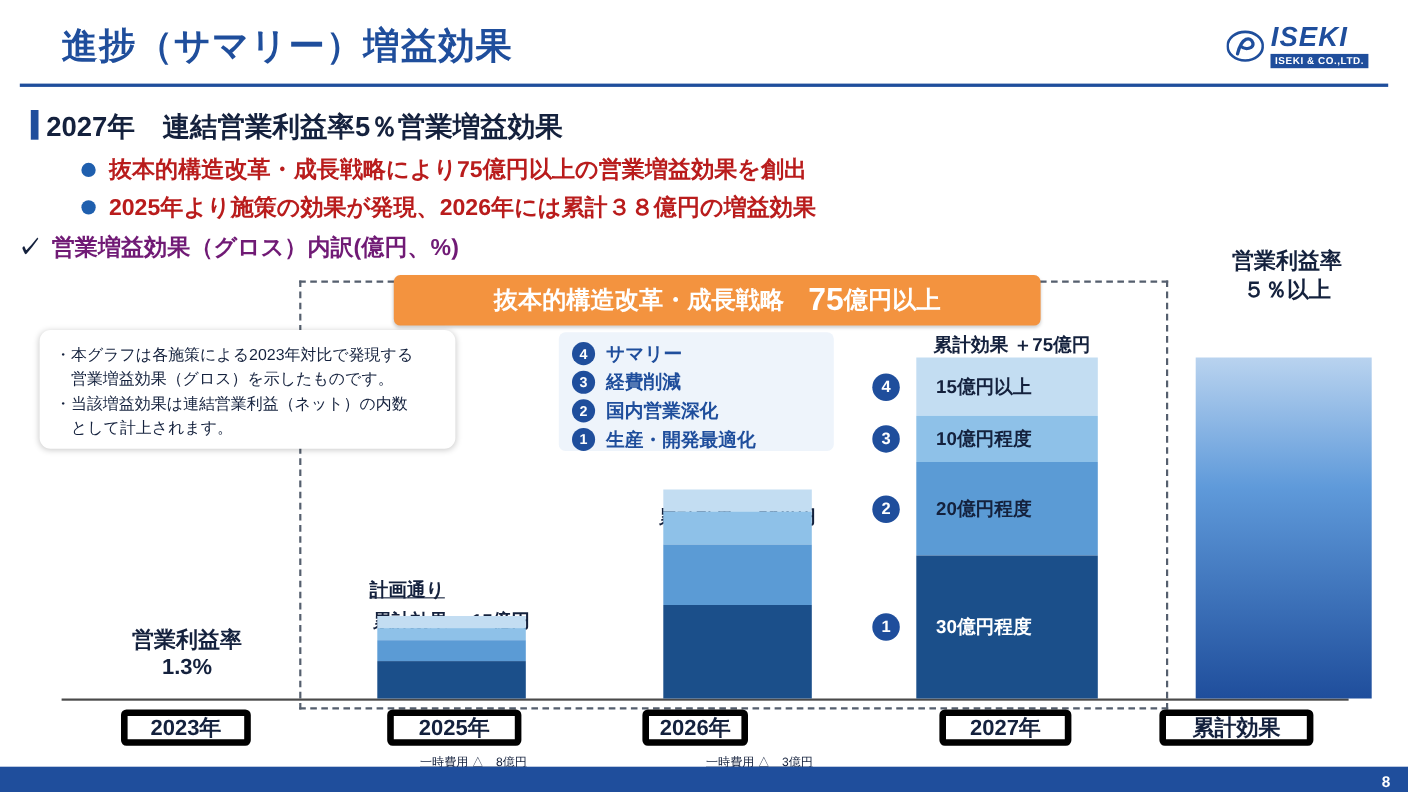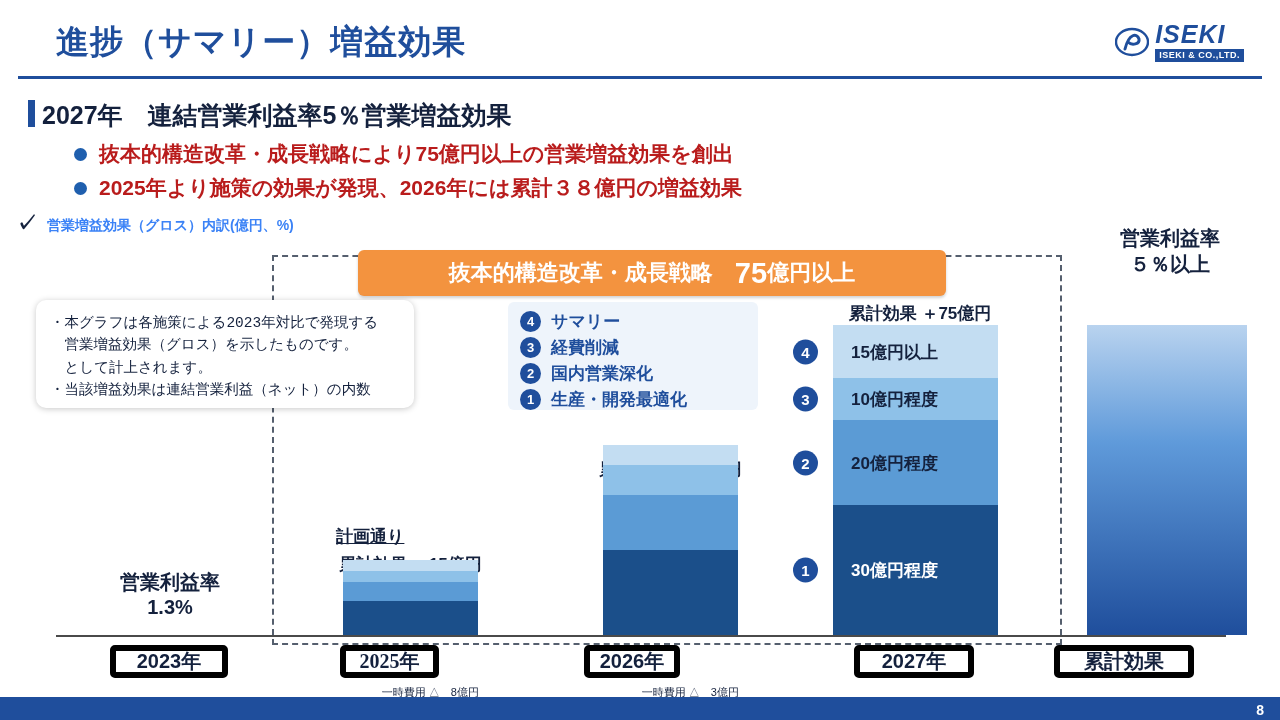--- a/index.html
+++ b/index.html
@@ -121,23 +121,23 @@
     display: flex;
     align-items: baseline;
     gap: 10px;
   }
   .check-mark {
     font-size: 21px;
     font-weight: bold;
     color: #14213d;
   }
   .section-title {
-    font-size: 14px;
-    font-weight: bold;
-    color: #3b82f6;
+    font-size: 21px;
+    font-weight: bold;
+    color: #701a75;
   }
 
   
   .chart-area {
     position: absolute;
     left: 0;
     top: 240px;
     width: 1280px;
     height: 440px;
   }
@@ -187,21 +187,20 @@
     width: 378px;
     height: 108px;
     background: #ffffff;
     border-radius: 10px;
     box-shadow: 0 1px 6px rgba(0,0,0,0.22);
     padding: 12px 14px;
     box-sizing: border-box;
     font-size: 14.5px;
     line-height: 1.55;
     color: #14213d;
-    font-family: Liberation Mono, monospace;
   }
 
   
   .legend {
     position: absolute;
     left: 508px;
     top: 62px;
     width: 250px;
     height: 108px;
     background: #eef4fb;
@@ -399,22 +398,22 @@
 
   <div class="orange-banner">
     <span class="ob-left">抜本的構造改革・成長戦略</span>
     <span class="ob-num">75</span>
     <span class="ob-tail">億円以上</span>
   </div>
 
   <div class="note-box">
     <div>・本グラフは各施策による2023年対比で発現する</div>
     <div>　営業増益効果（グロス）を示したものです。</div>
+    <div>・当該増益効果は連結営業利益（ネット）の内数</div>
     <div>　として計上されます。</div>
-    <div>・当該増益効果は連結営業利益（ネット）の内数</div>
   </div>
 
   <div class="legend">
     <div class="legend-row">
       <span class="circle-num">4</span>
       <span class="legend-label">サマリー</span>
     </div>
     <div class="legend-row">
       <span class="circle-num">3</span>
       <span class="legend-label">経費削減</span>
@@ -472,21 +471,21 @@
     </div>
     <div class="seg" style="height:130px; background:#1b4f8a;">
       <span class="seg-badge">1</span>
       <span class="seg-label" style="color:#ffffff;">30億円程度</span>
     </div>
   </div>
 
   <div class="bar" style="left:1087px; width:160px; height:310px; background:linear-gradient(180deg,#b9d3ef 0%,#5f9ada 38%,#1f4e9c 100%);"></div>
 
   <div class="x-pill" style="left:110px; width:118px;">2023年</div>
-  <div class="x-pill" style="left:340px; width:99px;font-family:Liberation Serif, serif;">2025年</div>
+  <div class="x-pill" style="left:352px; width:122px;">2025年</div>
   <div class="x-pill" style="left:584px; width:96px;">2026年</div>
   <div class="x-pill" style="left:854px; width:120px;">2027年</div>
   <div class="x-pill" style="left:1054px; width:140px;">累計効果</div>
 
   <div class="x-sub" style="left:343px; width:136px;">一時費用 △　8億円</div>
   <div class="x-sub" style="left:603px; width:136px;">一時費用 △　3億円</div>
 
 </div>
 
 <div class="bottom-strip"></div>

